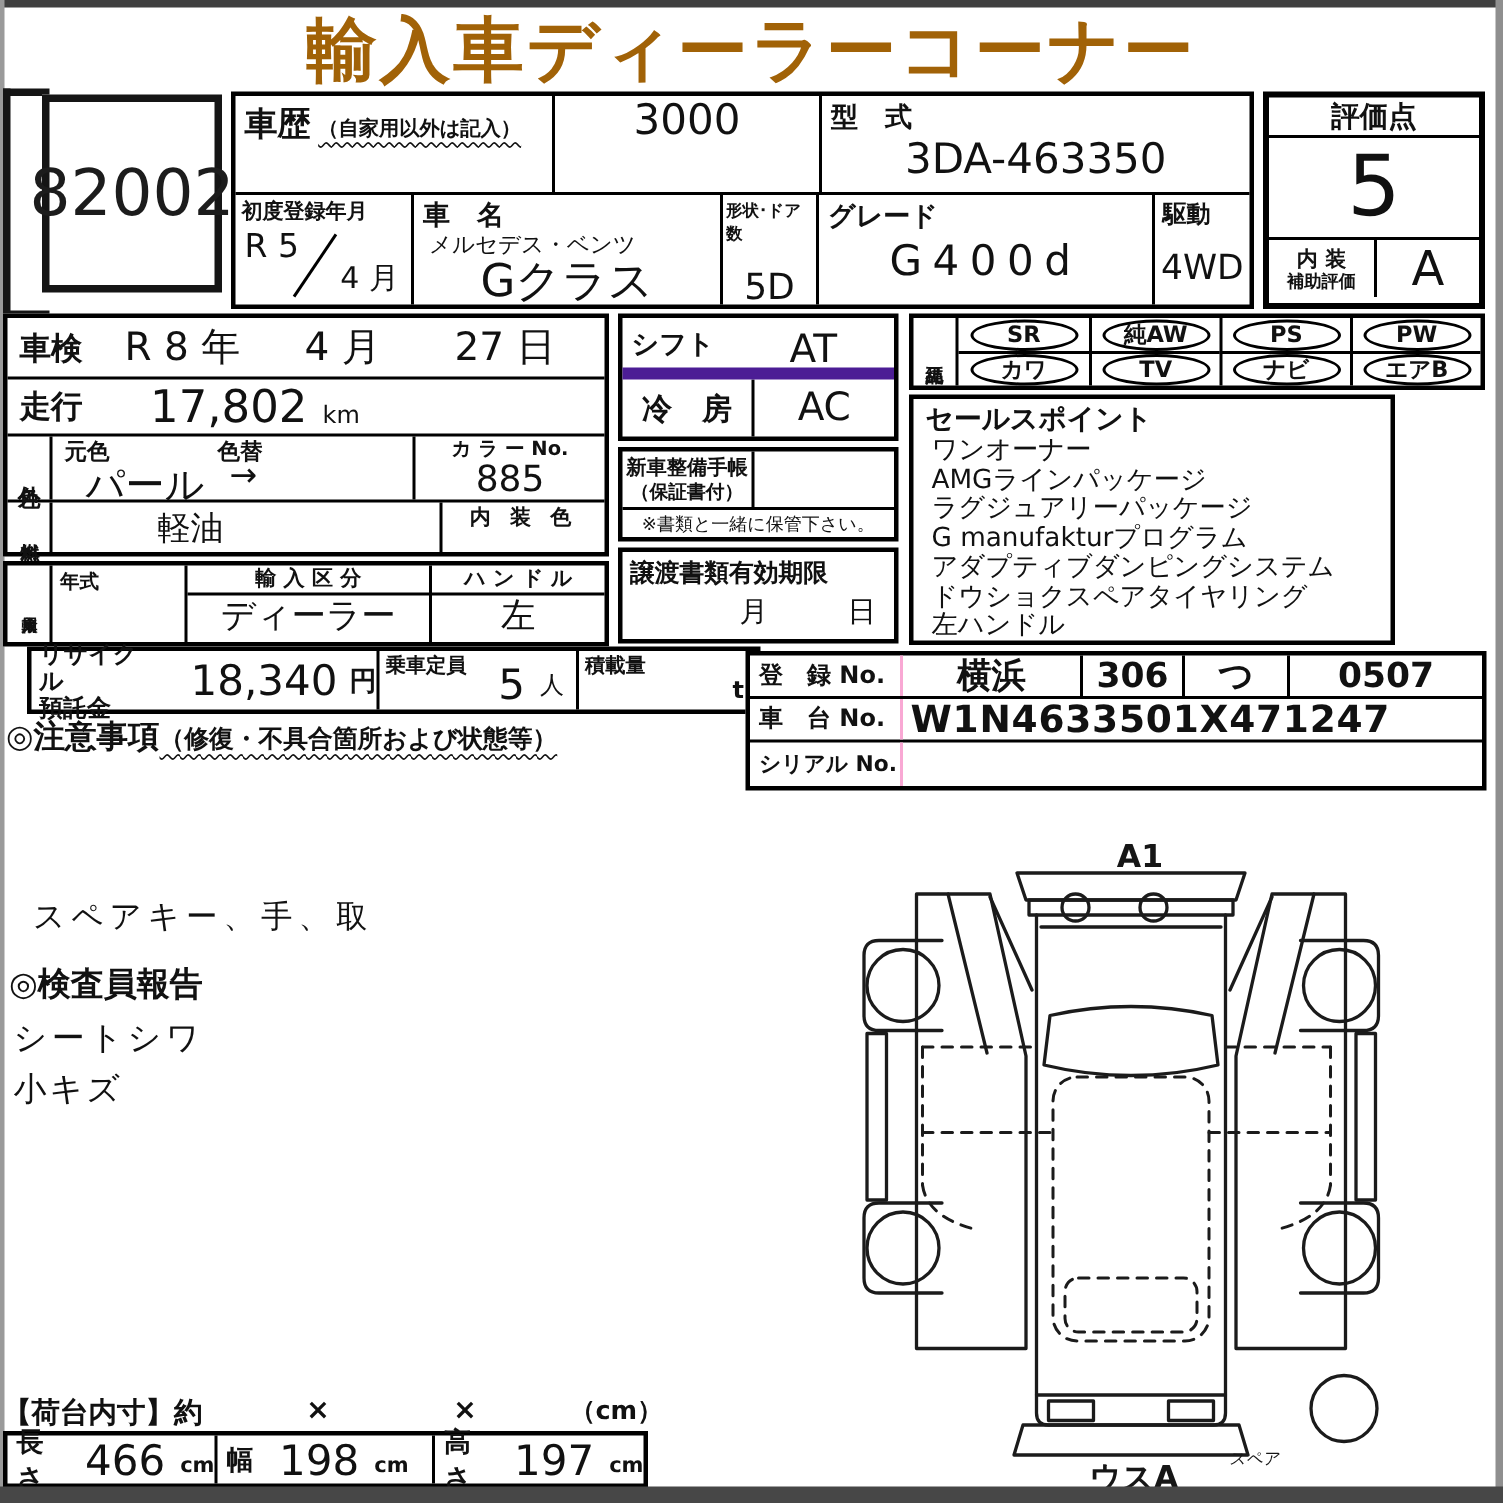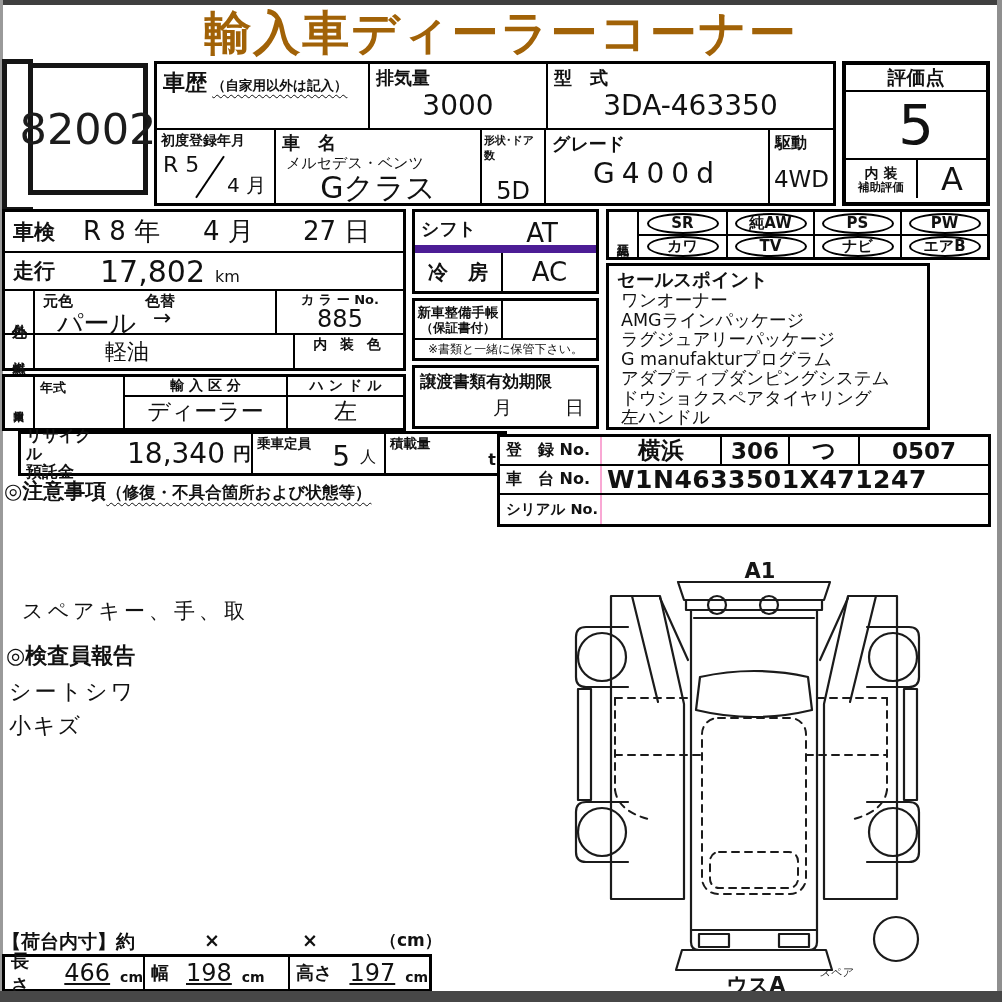--- a/index.html
+++ b/index.html
@@ -161,21 +161,21 @@
   .cg-lab { position:absolute; left:0; top:0; font-weight:bold; font-size:19px; }
   .cg-x1 { position:absolute; left:202px; top:0; font-size:19px; font-weight:bold; }
   .cg-x2 { position:absolute; left:300px; top:0; font-size:19px; font-weight:bold; }
   .cg-cm { position:absolute; left:378px; top:0; font-size:17px; font-weight:bold; }
   .cargo-t { left:2px; top:954px; width:430px; height:38px; display:flex; }
   .cg-cell { display:flex; align-items:center; position:relative; }
   .cg-c1 { flex:0 0 140px; border-right:2px solid #000; }
   .cg-c2 { flex:0 0 145px; border-right:2px solid #000; }
   .cg-c3 { flex:1; }
   .cg-cell .l { font-weight:bold; font-size:18px; padding-left:6px; }
-  .cg-cell .v { font-size:24px; margin-left:17px;text-decoration:underline; }
+  .cg-cell .v { font-size:28px; margin-left:17px; }
   .cg-cell .u { font-size:14px; margin-left:10px; align-self:flex-end; padding-bottom:4px; font-weight:bold; }
   
   .diagram { left:552px; top:552px; }
   svg text { font-family:"DejaVu Sans","Liberation Sans",sans-serif; fill:#161616; }
 </style>
 </head>
 <body>
 
 <div class="page">
 
@@ -188,21 +188,20 @@
   <div class="abs lot-bracket"></div>
   <div class="abs lot-main">82002</div>
 
   <div class="abs bx main-table">
     <div class="row r1">
       <div class="cell c-hist">
         <span class="lbl22">車歴</span>
         <span class="bold wavy" style="font-size:13.5px;">（自家用以外は記入）</span>
       </div>
       <div class="cell c-disp">
-        <div class="lbl18">排気量</div>
         <div class="val28c">3000</div>
       </div>
       <div class="cell c-model">
         <div class="lbl18">型　式</div>
         <div class="val28c">3DA-463350</div>
       </div>
     </div>
     <div class="row r2">
       <div class="cell c-freg">
         <div class="lbl14">初度登録年月</div>

